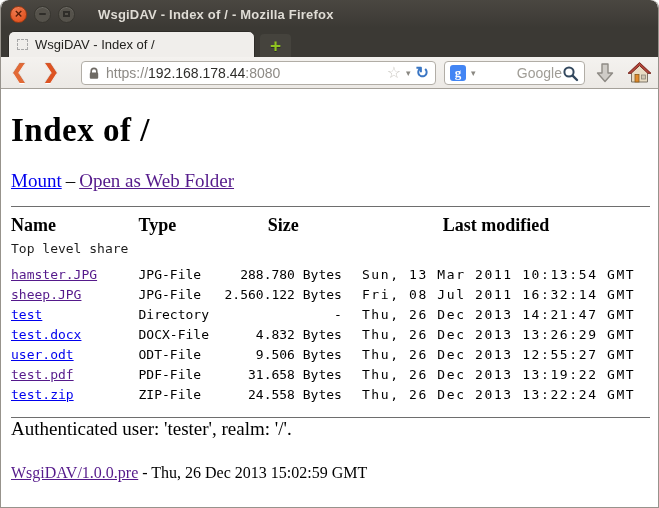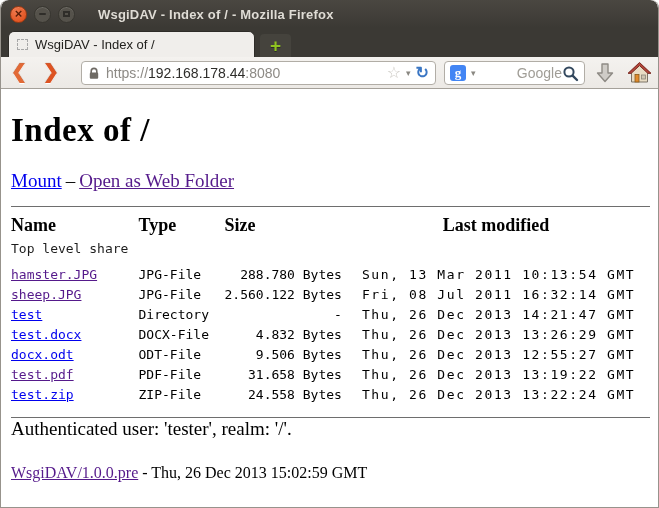--- a/index.html
+++ b/index.html
@@ -70,21 +70,21 @@
   .links .sep { color:#000; margin:0 4px; }
   a.blue { color:#0000EE; text-decoration:underline; cursor:pointer; }
   a.visited { color:#551A8B; text-decoration:underline; cursor:pointer; }
   hr { border:none; border-top:1px solid #6e6e6e; margin-top:14px; }
   hr.second { margin-top:13px; }
 
   table { border-collapse:collapse; margin-top:8px; table-layout:fixed; }
   col.c1 { width:133px; } col.c2 { width:88px; } col.c3 { width:117px; } col.c4 { width:310px; }
   th { font-family:"Liberation Serif", serif; font-size:18px; font-weight:bold; text-align:left;
        height:26px; vertical-align:top; }
-  th.h-size { text-align:left; }
+  th.h-size { text-align:center; }
   th.h-mod  { text-align:center; }
   td { font-family:"DejaVu Sans Mono", monospace; font-size:13px; height:20px; white-space:nowrap; }
   .noterow td { color:#1d1d1d; padding-bottom:8px; font-size:13px; }
   .c-size { text-align:right; }
   .c-mod  { padding-left:20px; letter-spacing:1.6px; }
   .c-name a { text-decoration:underline; }
 
   .auth { font-size:19px; }
   .foot { margin-top:24px; font-size:16px; }
 </style>
@@ -206,21 +206,21 @@
           <td class="c-size">-</td>
           <td class="c-mod">Thu, 26 Dec 2013 14:21:47 GMT</td>
         </tr>
           <tr class="filerow">
           <td class="c-name"><a class="blue">test.docx</a></td>
           <td class="c-type">DOCX-File</td>
           <td class="c-size">4.832 Bytes</td>
           <td class="c-mod">Thu, 26 Dec 2013 13:26:29 GMT</td>
         </tr>
           <tr class="filerow">
-          <td class="c-name"><a class="blue">docx.odt</a></td>
+          <td class="c-name"><a class="blue">user.odt</a></td>
           <td class="c-type">ODT-File</td>
           <td class="c-size">9.506 Bytes</td>
           <td class="c-mod">Thu, 26 Dec 2013 12:55:27 GMT</td>
         </tr>
           <tr class="filerow">
           <td class="c-name"><a class="visited">test.pdf</a></td>
           <td class="c-type">PDF-File</td>
           <td class="c-size">31.658 Bytes</td>
           <td class="c-mod">Thu, 26 Dec 2013 13:19:22 GMT</td>
         </tr>

